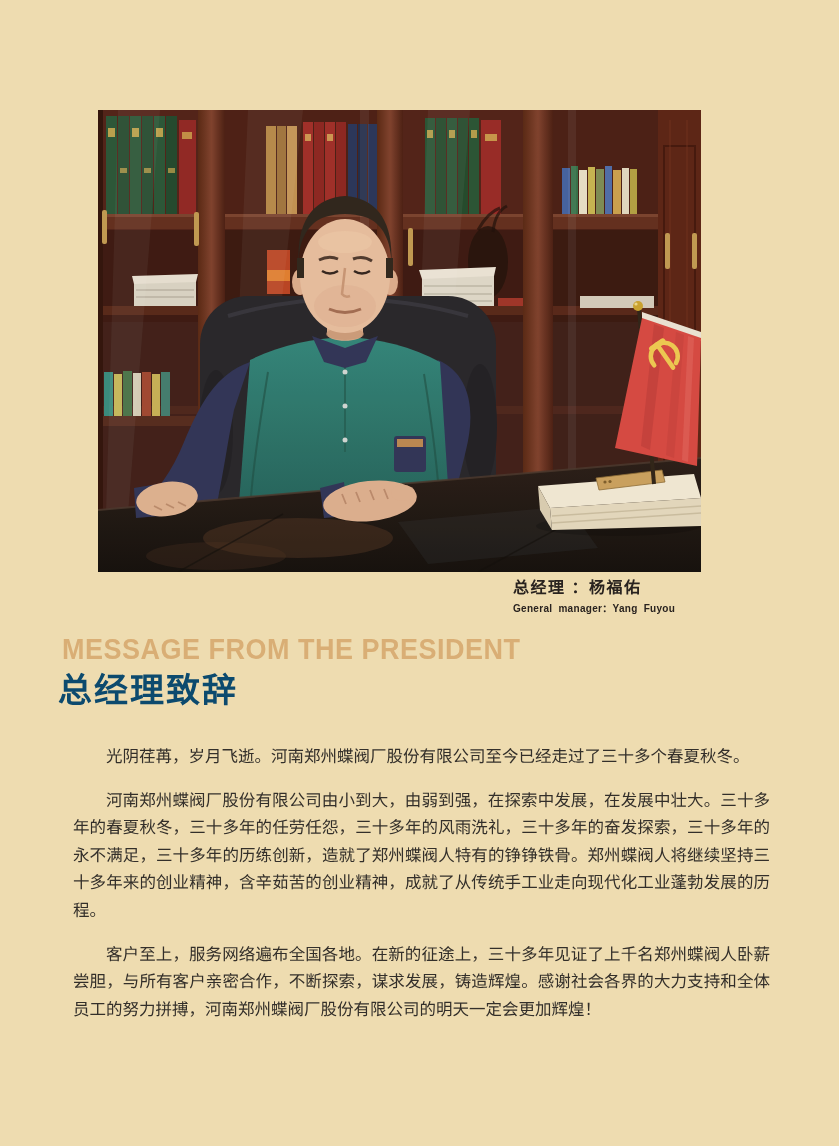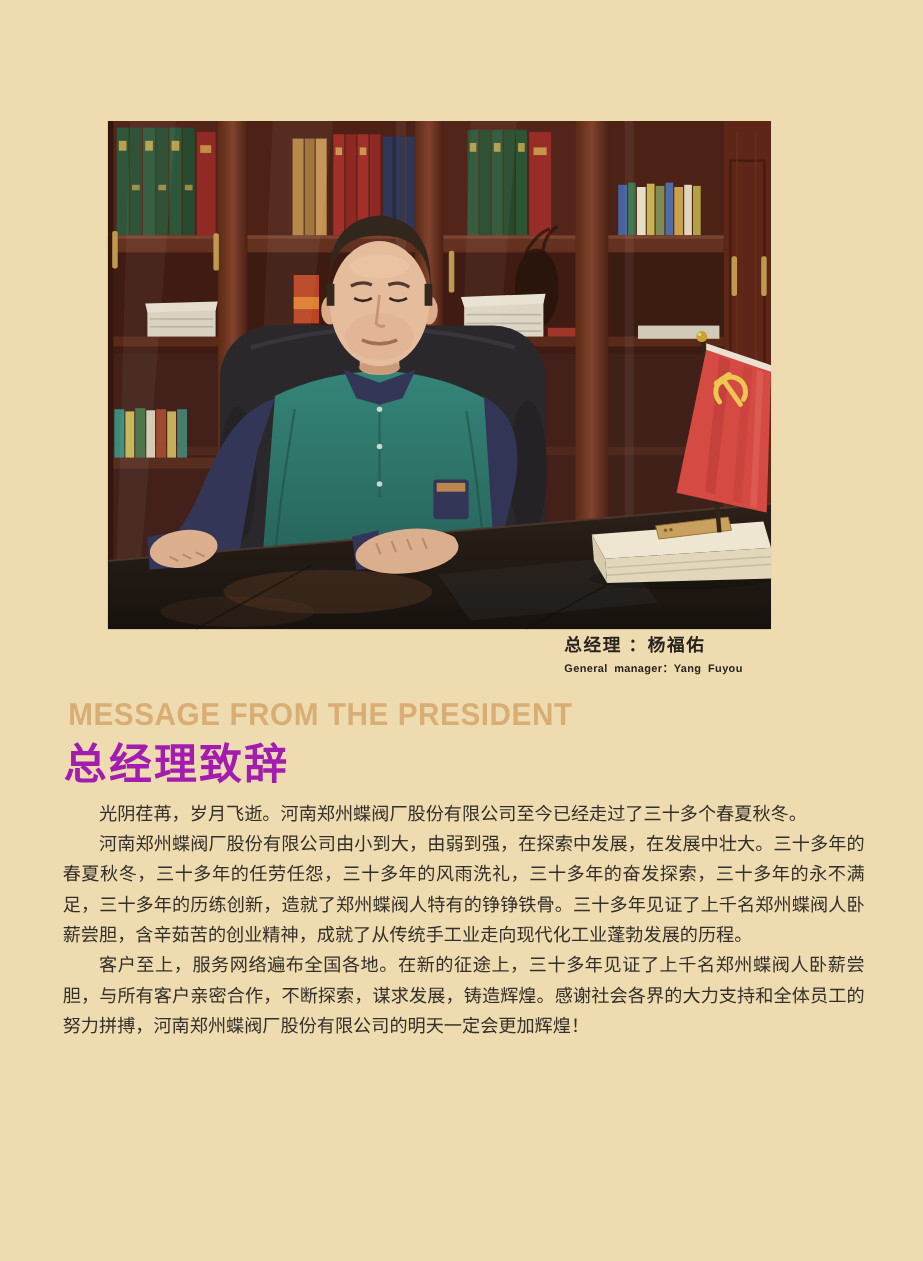--- a/index.html
+++ b/index.html
@@ -57,38 +57,38 @@
     color: #d9ae75;
     transform: scaleY(1.06);
     transform-origin: left top;
     white-space: nowrap;
   }
   .head-cn {
     position: absolute;
     left: 58px;
     top: 663px;
     margin: 0;
-    font-size: 39px;
+    font-size: 34px;
     font-weight: 900;
     letter-spacing: 2px;
-    color: #a21caf;
+    color: #0c4a6e;
     white-space: nowrap;
   }
   .body-text {
     position: absolute;
     left: 57px;
     top: 727px;
     width: 729px;
     font-size: 16.5px;
     line-height: 27.6px;
     color: #332f2a;
     text-align: justify;
   }
   .body-text p {
-    margin: 0;
+    margin: 16px;
     text-indent: 2em;
   }
 </style>
 </head>
 <body>
 
 <div class="page">
 
   <figure class="photo-wrap">
     <svg width="603" height="462" viewBox="0 0 603 462" xmlns="http://www.w3.org/2000/svg">
@@ -332,17 +332,17 @@
   <div class="caption">
     <div class="cap-cn">总经理 ：杨福佑</div>
     <div class="cap-en">General manager：Yang Fuyou</div>
   </div>
 
   <h2 class="head-en">MESSAGE FROM THE PRESIDENT</h2>
   <h1 class="head-cn">总经理致辞</h1>
 
   <div class="body-text">
     <p>光阴荏苒，岁月飞逝。河南郑州蝶阀厂股份有限公司至今已经走过了三十多个春夏秋冬。</p>
-    <p>河南郑州蝶阀厂股份有限公司由小到大，由弱到强，在探索中发展，在发展中壮大。三十多年的春夏秋冬，三十多年的任劳任怨，三十多年的风雨洗礼，三十多年的奋发探索，三十多年的永不满足，三十多年的历练创新，造就了郑州蝶阀人特有的铮铮铁骨。三十多年见证了上千名郑州蝶阀人卧薪尝胆，含辛茹苦的创业精神，成就了从传统手工业走向现代化工业蓬勃发展的历程。</p>
+    <p>河南郑州蝶阀厂股份有限公司由小到大，由弱到强，在探索中发展，在发展中壮大。三十多年的春夏秋冬，三十多年的任劳任怨，三十多年的风雨洗礼，三十多年的奋发探索，三十多年的永不满足，三十多年的历练创新，造就了郑州蝶阀人特有的铮铮铁骨。郑州蝶阀人将继续坚持三十多年来的创业精神，含辛茹苦的创业精神，成就了从传统手工业走向现代化工业蓬勃发展的历程。</p>
     <p>客户至上，服务网络遍布全国各地。在新的征途上，三十多年见证了上千名郑州蝶阀人卧薪尝胆，与所有客户亲密合作，不断探索，谋求发展，铸造辉煌。感谢社会各界的大力支持和全体员工的努力拼搏，河南郑州蝶阀厂股份有限公司的明天一定会更加辉煌！</p>
   </div>
 
 </div>
 
 </body></html>

